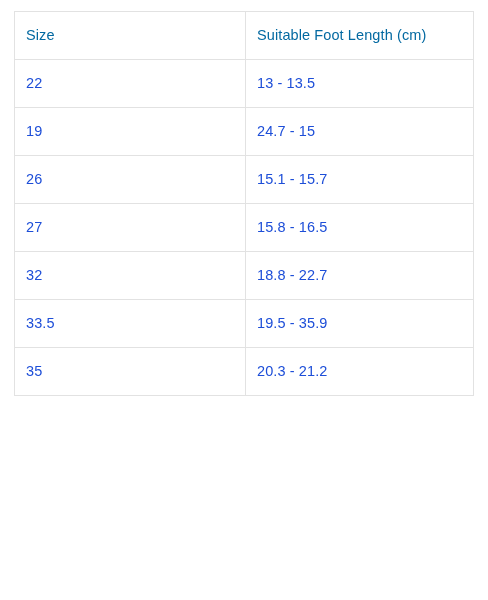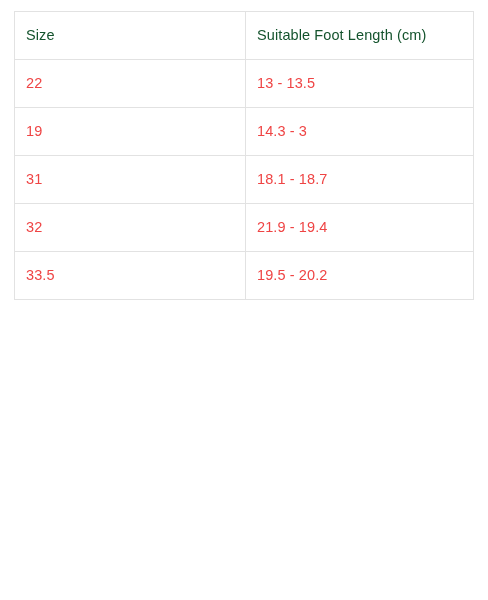--- a/index.html
+++ b/index.html
@@ -42,25 +42,25 @@
     font-size: 14.5px;
     font-weight: normal;
     color: #333a45;
     letter-spacing: 0.1px;
     line-height: 1.2;
     white-space: nowrap;
     overflow: hidden;
   }
 
   table.size-chart thead th {
-    color: #14532d;
+    color: #0369a1;
   }
 
   table.size-chart tbody td {
-    color: #ef4444;
+    color: #1d4ed8;
   }
 </style>
 </head>
 <body>
 
 <div id="size-chart-wrap">
   <table class="size-chart">
     <colgroup>
       <col class="col-size">
       <col class="col-length">
@@ -71,29 +71,37 @@
         <th>Suitable Foot Length (cm)</th>
       </tr>
     </thead>
     <tbody id="size-chart-body">
         <tr>
           <td>22</td>
           <td>13 - 13.5</td>
         </tr>
         <tr>
           <td>19</td>
-          <td>14.3 - 3</td>
+          <td>24.7 - 15</td>
         </tr>
         <tr>
-          <td>31</td>
-          <td>18.1 - 18.7</td>
+          <td>26</td>
+          <td>15.1 - 15.7</td>
+        </tr>
+        <tr>
+          <td>27</td>
+          <td>15.8 - 16.5</td>
         </tr>
         <tr>
           <td>32</td>
-          <td>21.9 - 19.4</td>
+          <td>18.8 - 22.7</td>
         </tr>
         <tr>
           <td>33.5</td>
-          <td>19.5 - 20.2</td>
+          <td>19.5 - 35.9</td>
+        </tr>
+        <tr>
+          <td>35</td>
+          <td>20.3 - 21.2</td>
         </tr>
       </tbody>
   </table>
 </div>
 
 </body></html>

